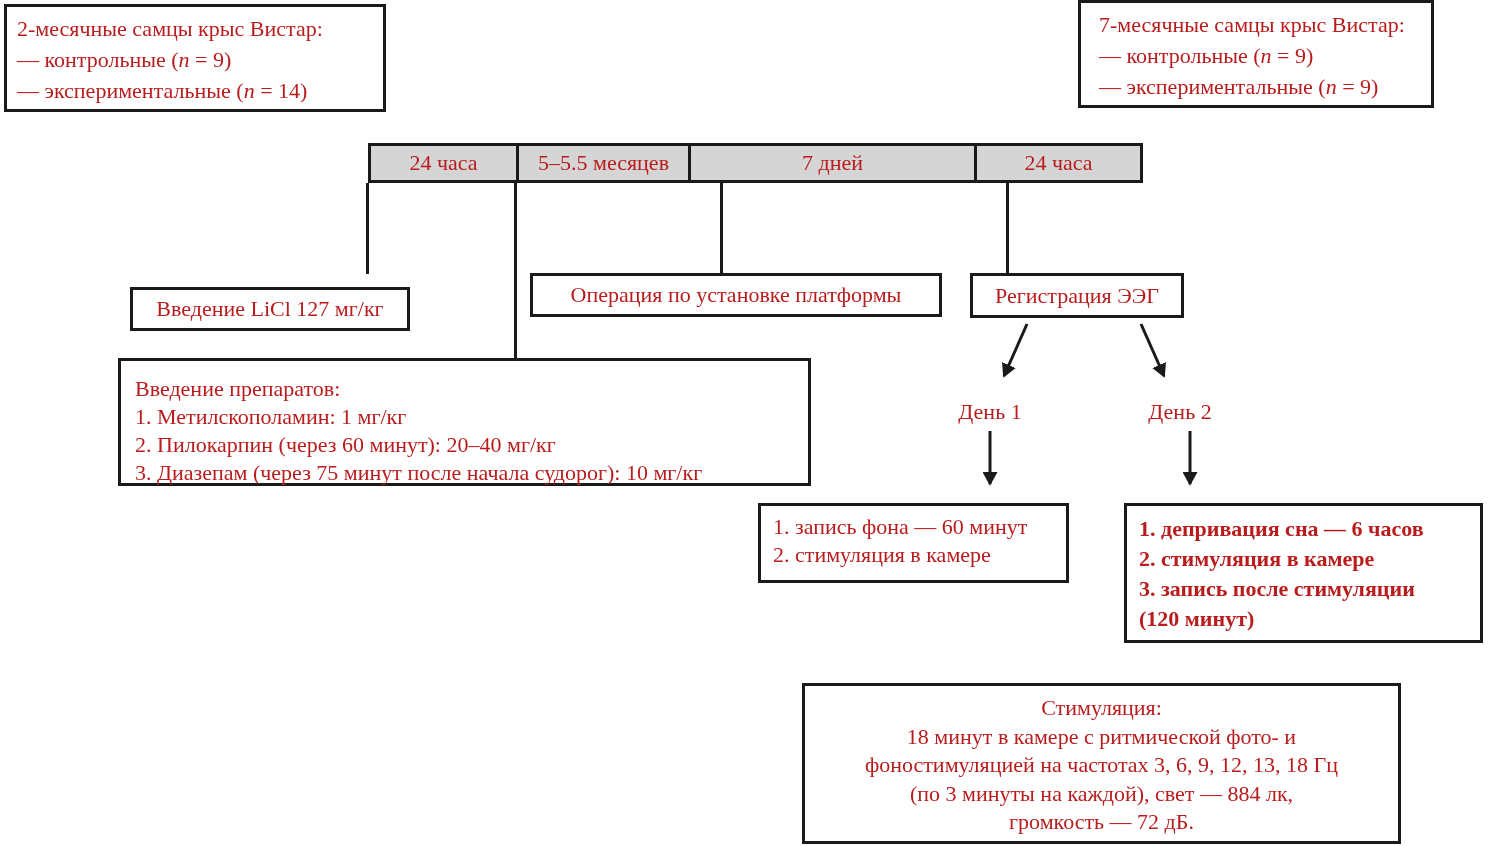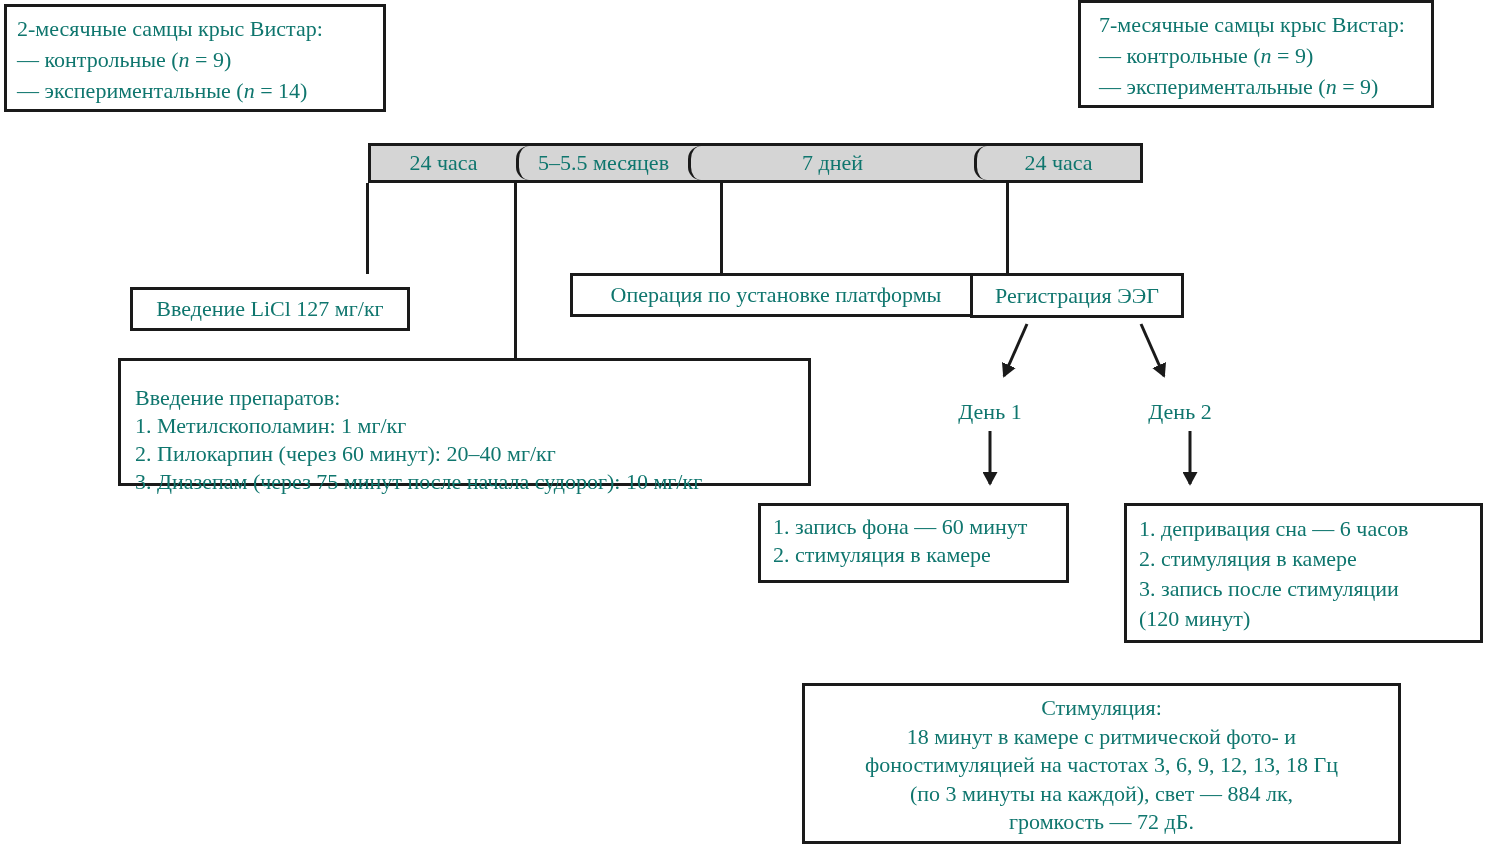--- a/index.html
+++ b/index.html
@@ -1,36 +1,36 @@
 <!DOCTYPE html>
 <html><head>
 <meta charset="utf-8">
 <style>
   html,body{margin:0;padding:0;background:#fff;}
   .canvas{
     position:relative;width:1491px;height:846px;background:#ffffff;
     font-family:"Liberation Serif","DejaVu Serif",serif;
-    color:#0f766e;font-size:22px;overflow:hidden;
+    color:#b91c1c;font-size:22px;overflow:hidden;
   }
   .box{
     position:absolute;border:3px solid #1a1a1a;background:#fff;
     box-sizing:border-box;
   }
   .line{white-space:nowrap;}
   .group-box{padding:6px 10px;line-height:31px;}
   .center-box{display:flex;align-items:center;justify-content:center;}
   .vline{position:absolute;width:3px;background:#1a1a1a;}
   .timeline{
     position:absolute;left:368px;top:143px;width:775px;height:40px;
     box-sizing:border-box;border:3px solid #1a1a1a;background:#d5d5d5;
     display:flex;
   }
   .seg{
     display:flex;align-items:center;justify-content:center;
-    height:100%;box-sizing:border-box;white-space:nowrap;border-radius:13px;
+    height:100%;box-sizing:border-box;white-space:nowrap;
   }
   .seg + .seg{border-left:3px solid #1a1a1a;}
   .day-label{position:absolute;width:120px;text-align:center;white-space:nowrap;}
   .arrows{position:absolute;left:0;top:0;pointer-events:none;}
   i{font-style:italic;}
 </style>
 </head>
 <body>
 
 <div class="canvas">
@@ -56,29 +56,29 @@
 
   <div class="vline" style="left:366px;top:183px;height:91px;"></div>
   <div class="vline" style="left:514px;top:183px;height:176px;"></div>
   <div class="vline" style="left:720px;top:183px;height:91px;"></div>
   <div class="vline" style="left:1006px;top:183px;height:91px;"></div>
 
   <div class="box center-box" style="left:130px;top:287px;width:280px;height:44px;">
     <span class="line">Введение LiCl 127 мг/кг</span>
   </div>
 
-  <div class="box center-box" style="left:570px;top:273px;width:412px;height:44px;">
+  <div class="box center-box" style="left:530px;top:273px;width:412px;height:44px;">
     <span class="line">Операция по установке платформы</span>
   </div>
 
   <div class="box center-box" style="left:970px;top:273px;width:214px;height:45px;">
     <span class="line">Регистрация ЭЭГ</span>
   </div>
 
-  <div class="box" style="left:118px;top:358px;width:693px;height:128px;padding:23px 14px;line-height:28px;">
+  <div class="box" style="left:118px;top:358px;width:693px;height:128px;padding:14px 14px;line-height:28px;">
     <div class="line">Введение препаратов:</div>
     <div class="line">1. Метилскополамин: 1 мг/кг</div>
     <div class="line">2. Пилокарпин (через 60 минут): 20–40 мг/кг</div>
     <div class="line">3. Диазепам (через 75 минут после начала судорог): 10 мг/кг</div>
   </div>
 
   <div class="day-label" style="left:930px;top:399px;">День 1</div>
   <div class="day-label" style="left:1120px;top:399px;">День 2</div>
 
   <svg class="arrows" width="1491" height="846" viewBox="0 0 1491 846">
@@ -91,21 +91,21 @@
     <line x1="1141" y1="324" x2="1164" y2="376" stroke="#1a1a1a" stroke-width="3" marker-end="url(#ah)"></line>
     <line x1="990" y1="431" x2="990" y2="484" stroke="#1a1a1a" stroke-width="3" marker-end="url(#ah)"></line>
     <line x1="1190" y1="431" x2="1190" y2="484" stroke="#1a1a1a" stroke-width="3" marker-end="url(#ah)"></line>
   </svg>
 
   <div class="box" style="left:758px;top:503px;width:311px;height:80px;padding:7px 12px;line-height:28px;">
     <div class="line">1. запись фона — 60 минут</div>
     <div class="line">2. стимуляция в камере</div>
   </div>
 
-  <div class="box" style="left:1124px;top:503px;width:359px;height:140px;padding:8px 12px;line-height:30px;">
+  <div class="box" style="left:1124px;top:503px;width:359px;height:140px;padding:8px 12px;line-height:30px;font-weight:bold;">
     <div class="line">1. депривация сна — 6 часов</div>
     <div class="line">2. стимуляция в камере</div>
     <div class="line">3. запись после стимуляции</div>
     <div class="line">(120 минут)</div>
   </div>
 
   <div class="box" style="left:802px;top:683px;width:599px;height:161px;padding:8px 16px;line-height:28.5px;text-align:center;">
     <div class="line">Стимуляция:</div>
     <div class="line">18 минут в камере с ритмической фото- и</div>
     <div class="line">фоностимуляцией на частотах 3, 6, 9, 12, 13, 18 Гц</div>

